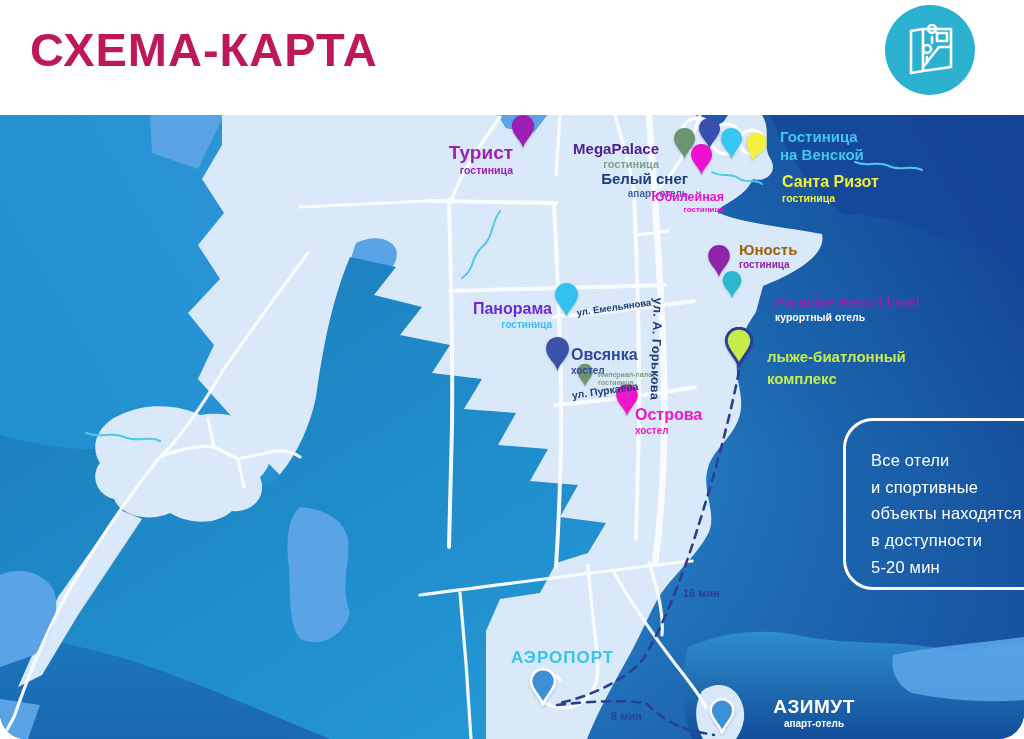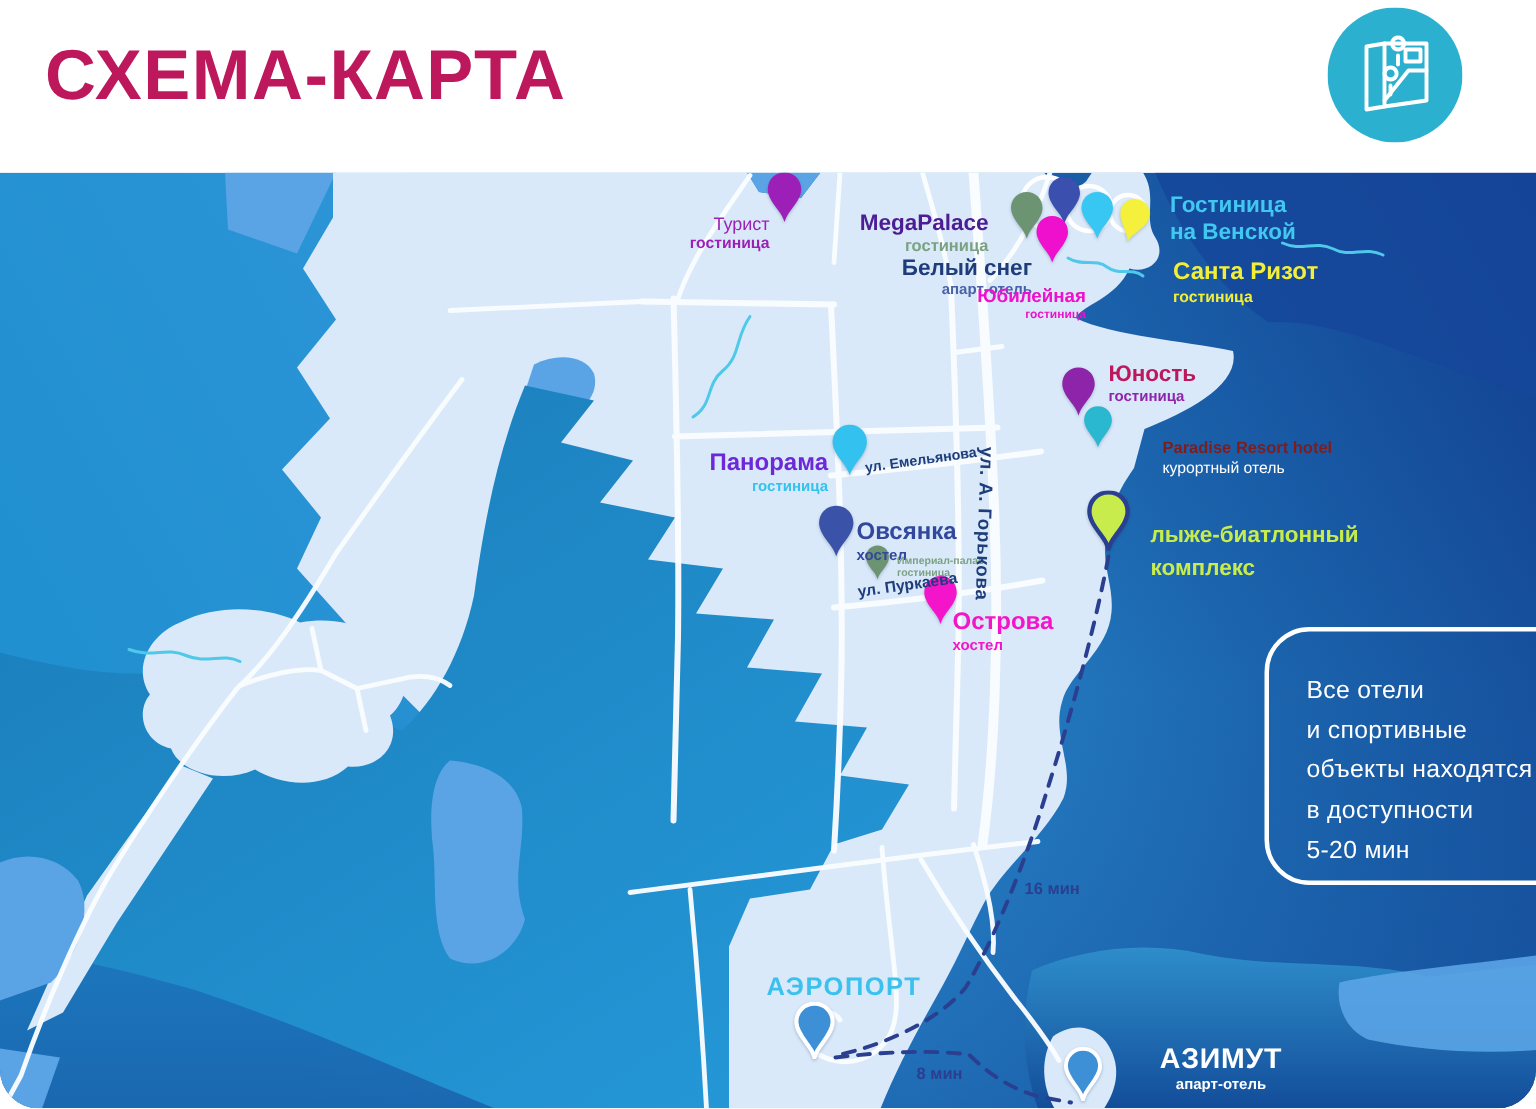--- a/index.html
+++ b/index.html
@@ -249,21 +249,21 @@
           <svg viewBox="0 0 24 33" width="28" height="38">
             <path d="M12 1 C6 1 1.5 5.6 1.5 11.6 C1.5 16.2 5 20.6 8 24.6 C10 27.2 11.3 29.6 12 32 C12.7 29.6 14 27.2 16 24.6 C19 20.6 22.5 16.2 22.5 11.6 C22.5 5.6 18 1 12 1 Z" fill="#3e90d6" stroke="#ffffff" stroke-width="2.4"></path>
           </svg>
         </div>
         <div class="pin" style="left: 709px; top: 583px; width: 26px; height: 36px;">
           <svg viewBox="0 0 24 33" width="26" height="36">
             <path d="M12 1 C6 1 1.5 5.6 1.5 11.6 C1.5 16.2 5 20.6 8 24.6 C10 27.2 11.3 29.6 12 32 C12.7 29.6 14 27.2 16 24.6 C19 20.6 22.5 16.2 22.5 11.6 C22.5 5.6 18 1 12 1 Z" fill="#3e90d6" stroke="#ffffff" stroke-width="2.4"></path>
           </svg>
         </div>
         <div class="map-label" style="left: 513px; top: 27px; text-align: right; transform: translateX(-100%);">
-          <div style="font-size: 12px; color: rgb(156, 31, 184); font-weight: 400;">Турист</div>
+          <div style="font-size: 19px; color: rgb(156, 31, 184); font-weight: 700;">Турист</div>
           <div style="font-size: 10.5px; color: rgb(156, 31, 184); font-weight: 700;">гостиница</div>
         </div>
         <div class="map-label" style="left: 659px; top: 25px; text-align: right; transform: translateX(-100%);">
           <div style="font-size: 15px; color: #4c1d95; font-weight: 800;">MegaPalace</div>
           <div style="font-size: 11px; color: rgb(122, 162, 130); font-weight: 700;">гостиница</div>
         </div>
         <div class="map-label" style="left: 688px; top: 55px; text-align: right; transform: translateX(-100%);">
           <div style="font-size: 15px; color: rgb(30, 61, 122); font-weight: 800;">Белый снег</div>
           <div style="font-size: 10px; color: rgb(71, 98, 170); font-weight: 700;">апарт-отель</div>
         </div>
@@ -273,26 +273,26 @@
         </div>
         <div class="map-label" style="left: 780px; top: 13px; text-align: left;">
           <div style="font-size: 15px; color: rgb(65, 200, 240); font-weight: 800;">Гостиница</div>
           <div style="font-size: 15px; color: rgb(65, 200, 240); font-weight: 800;">на Венской</div>
         </div>
         <div class="map-label" style="left: 782px; top: 58px; text-align: left;">
           <div style="font-size: 16px; color: rgb(242, 239, 57); font-weight: 800;">Санта Ризот</div>
           <div style="font-size: 10.5px; color: rgb(242, 239, 57); font-weight: 700;">гостиница</div>
         </div>
         <div class="map-label" style="left: 739px; top: 126px; text-align: left;">
-          <div style="font-size: 15px; color: #be185d; font-weight: 800;">Юность</div>
+          <div style="font-size: 15px; color: #a16207; font-weight: 800;">Юность</div>
           <div style="font-size: 10px; color: rgb(142, 36, 170); font-weight: 700;">гостиница</div>
         </div>
         <div class="map-label" style="left: 775px; top: 178px; text-align: left;">
-          <div style="font-size: 11px; color: #7f1d1d; font-weight: 700;">Paradise Resort hotel</div>
-          <div style="font-size: 10.5px; color: rgb(255, 255, 255); font-weight: 400;">курортный отель</div>
+          <div style="font-size: 15px; color: #a21caf; font-weight: 400;">Paradise Resort hotel</div>
+          <div style="font-size: 10.5px; color: rgb(255, 255, 255); font-weight: 700;">курортный отель</div>
         </div>
         <div class="map-label" style="left: 767px; top: 226px; text-align: left;">
           <div style="font-size: 15px; color: rgb(201, 236, 77); font-weight: 800; margin-top: 7px;">лыже-биатлонный</div>
           <div style="font-size: 15px; color: rgb(201, 236, 77); font-weight: 800; margin-top: 4px;">комплекс</div>
         </div>
         <div class="map-label" style="left: 552px; top: 185px; text-align: right; transform: translateX(-100%);">
           <div style="font-size: 16px; color: #6d28d9; font-weight: 800;">Панорама</div>
           <div style="font-size: 10px; color: rgb(51, 194, 239); font-weight: 700;">гостиница</div>
         </div>
         <div class="map-label" style="left: 571px; top: 231px; text-align: left;">

